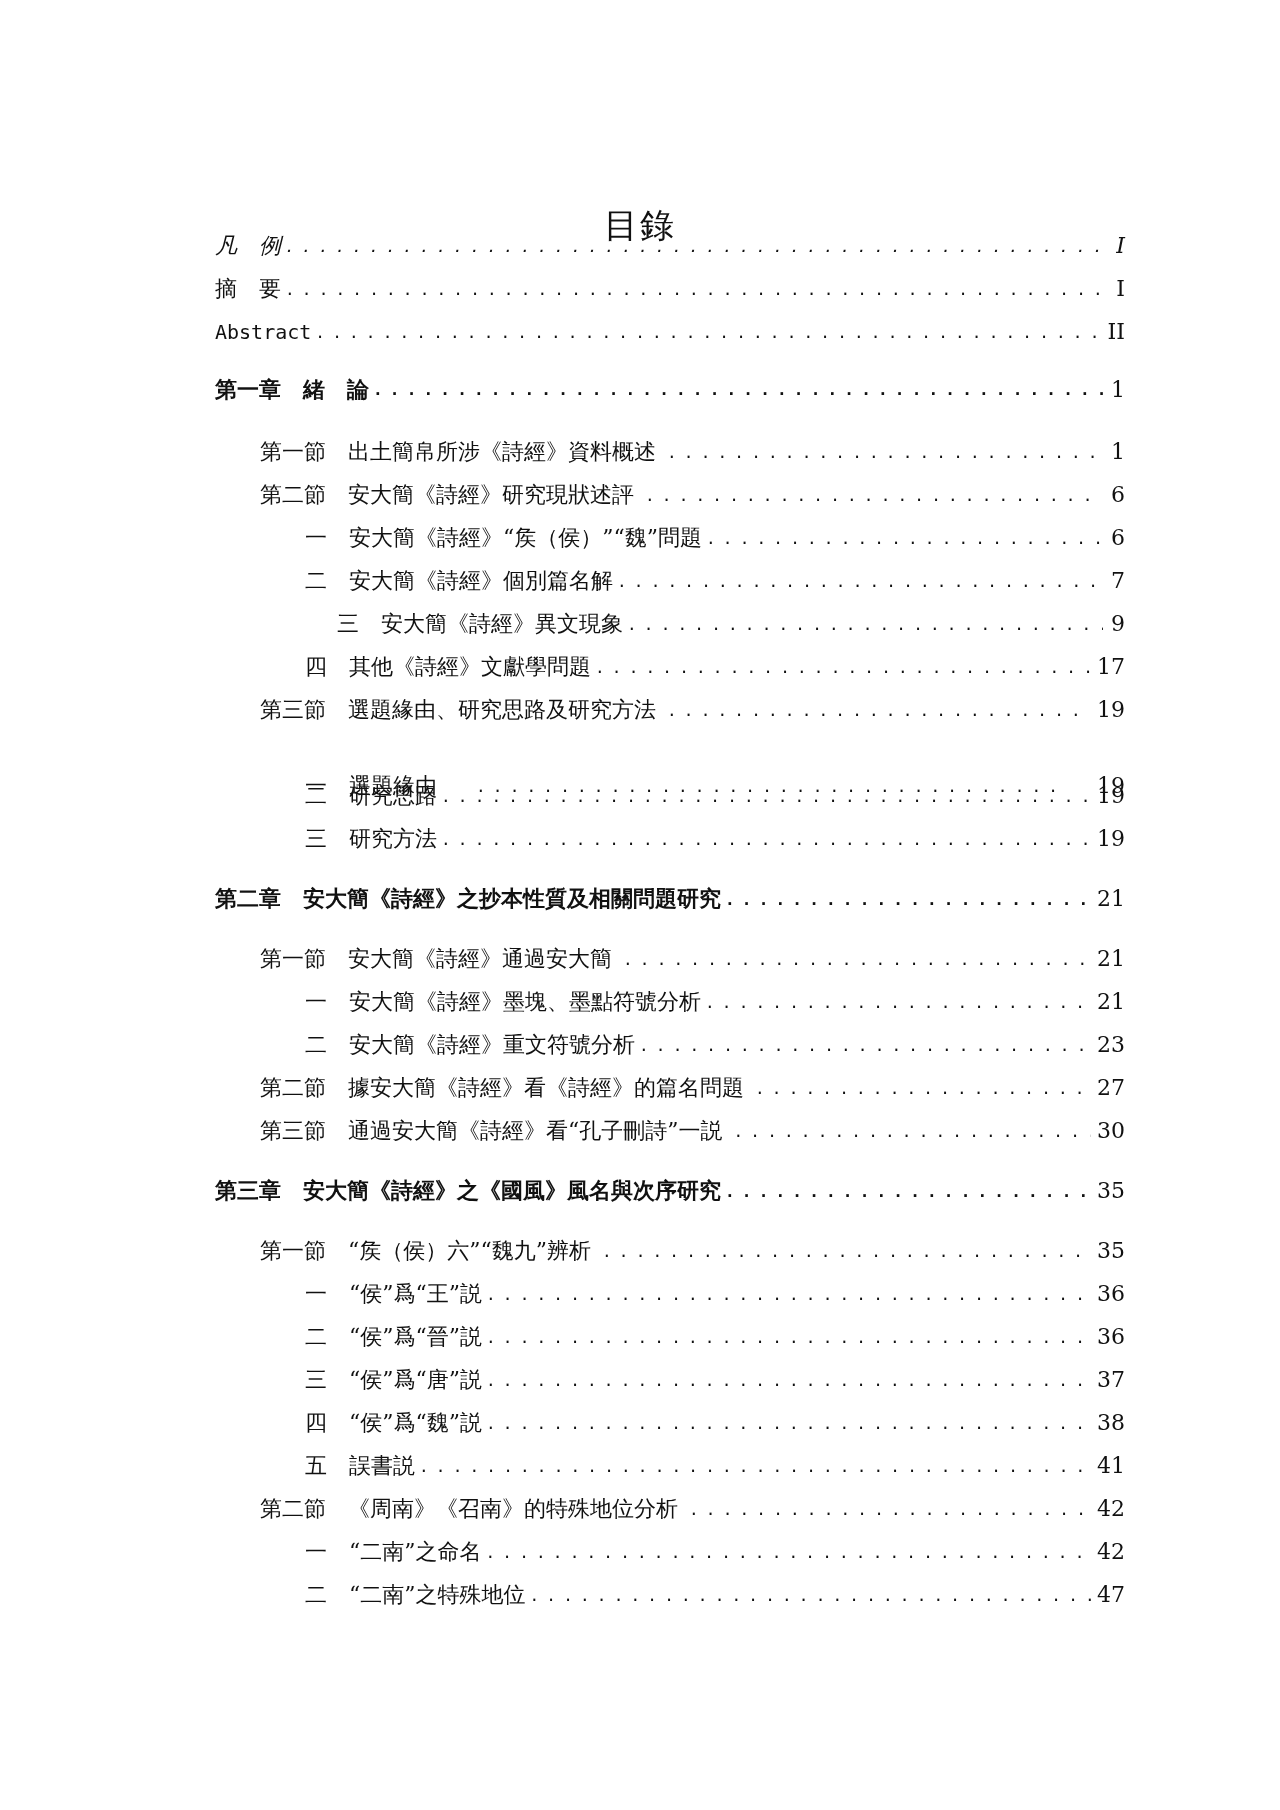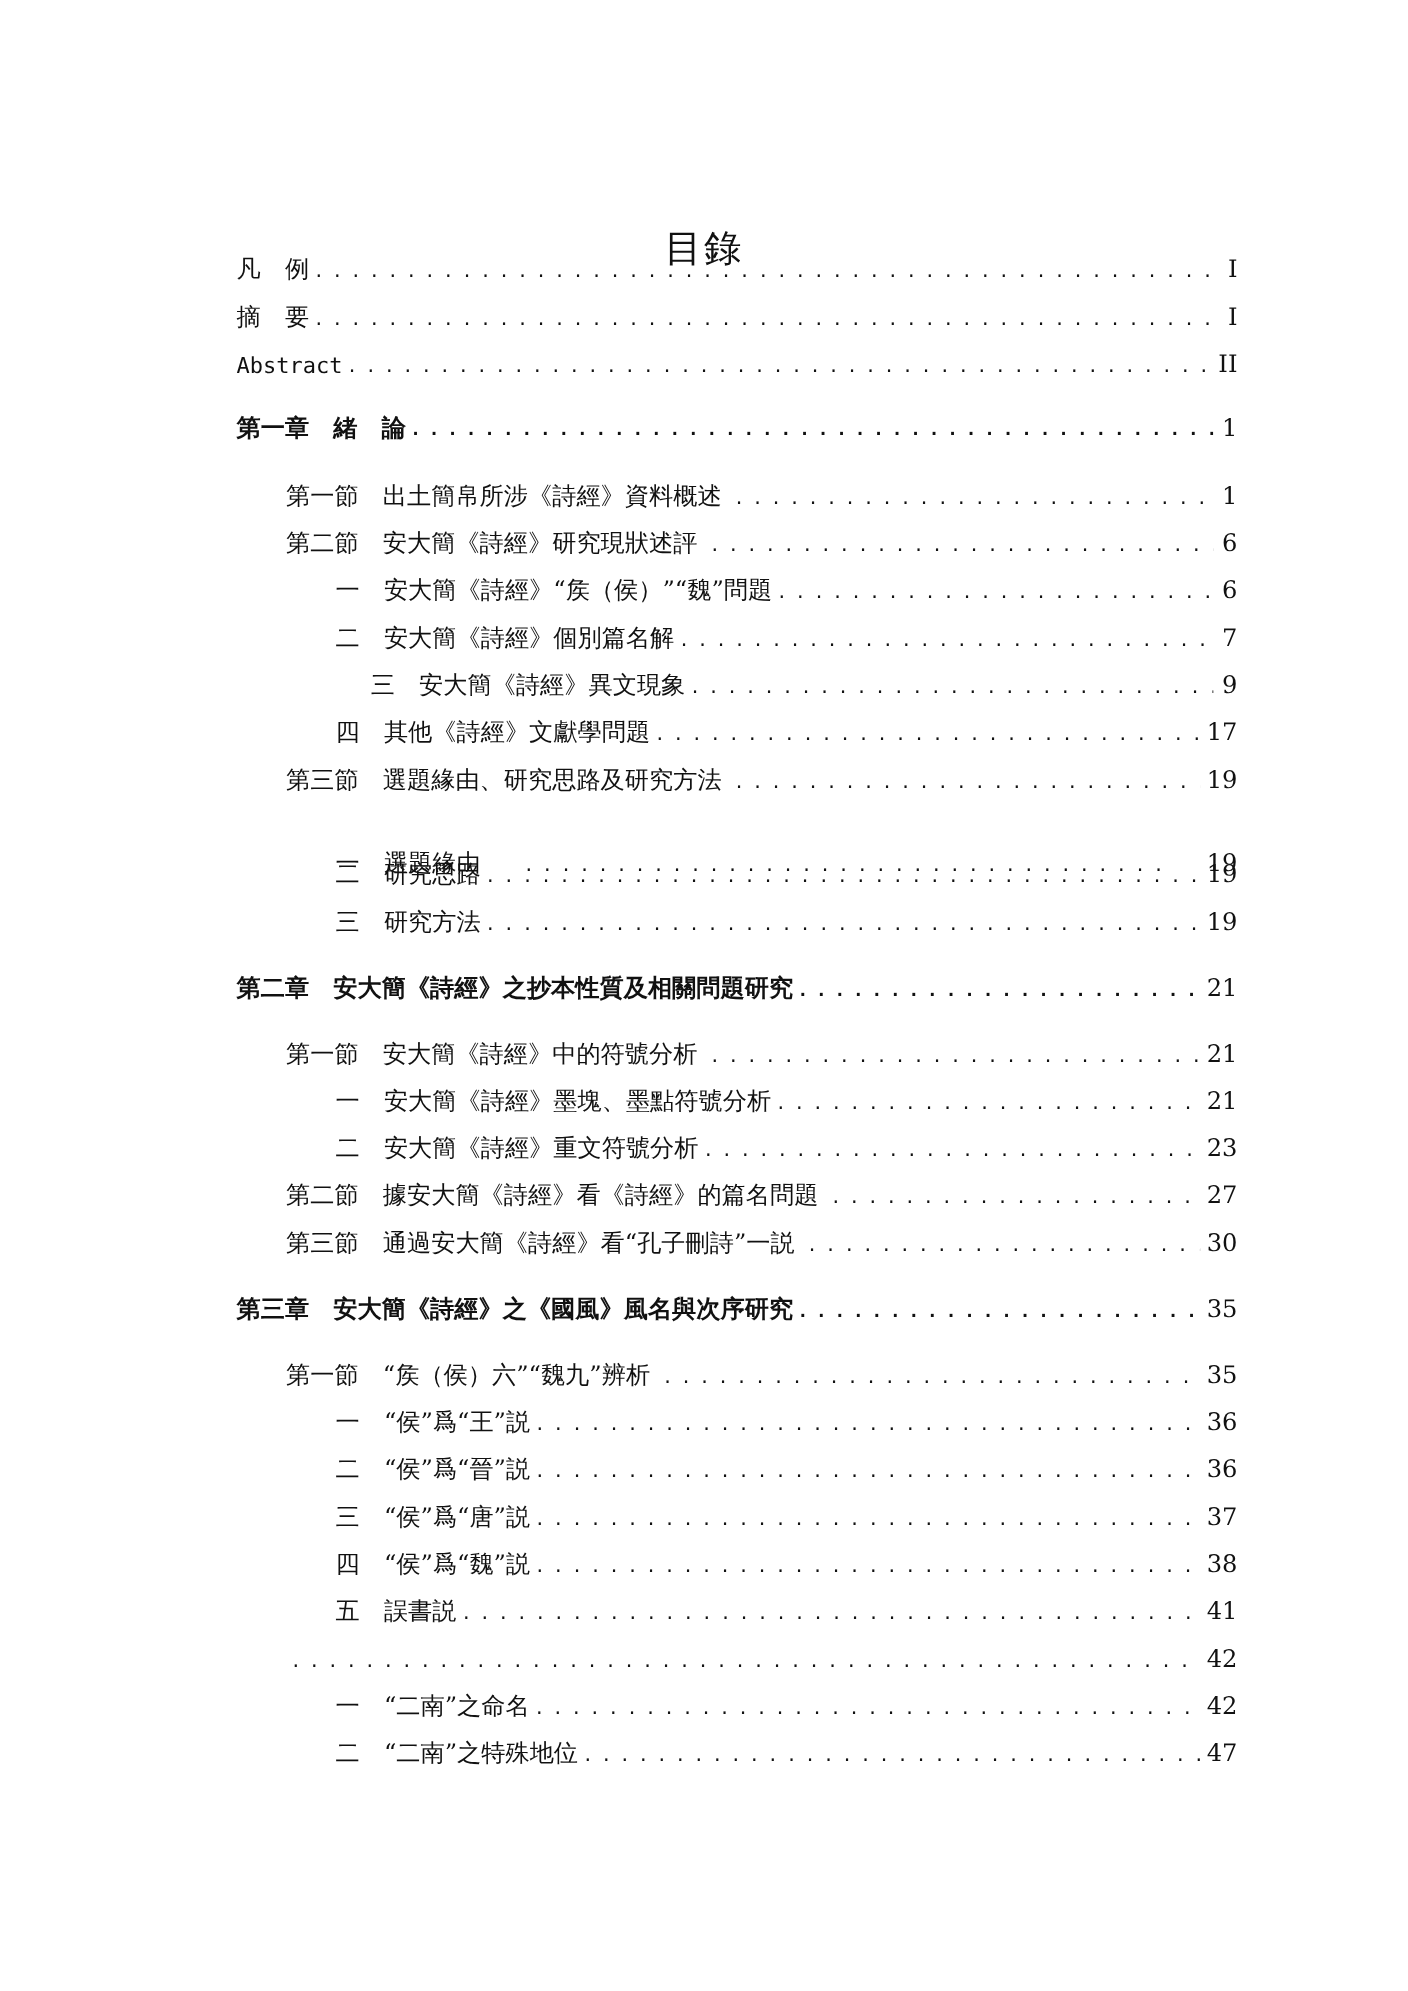--- a/index.html
+++ b/index.html
@@ -22,21 +22,21 @@
   .chapter .page { font-weight: normal; font-family: "DejaVu Serif", serif; }
   .section { left: 260px; }
   .sub { left: 305px; }
 </style>
 </head>
 <body>
 
 <h1 class="page-title">目錄</h1>
 
 <div class="toc" id="toc">
-    <div class="row lvl0" style="top: 228px;">
+    <div class="row lvl0" style="top: 228px; font-style: italic;">
       <span class="label">凡　例</span>
       <span class="leader"></span>
       <span class="page">I</span>
     </div>
     <div class="row lvl0" style="top: 271px;">
       <span class="label">摘　要</span>
       <span class="leader"></span>
       <span class="page">I</span>
     </div>
     <div class="row lvl0 ascii" style="top: 314px;">
@@ -98,21 +98,21 @@
       <span class="label">三　研究方法</span>
       <span class="leader"></span>
       <span class="page">19</span>
     </div>
     <div class="row chapter" style="top: 881px;">
       <span class="label">第二章　安大簡《詩經》之抄本性質及相關問題研究</span>
       <span class="leader"></span>
       <span class="page">21</span>
     </div>
     <div class="row section" style="top: 941px;">
-      <span class="label">第一節　安大簡《詩經》中的符號分析 </span>
+      <span class="label">第一節　安大簡《詩經》通過安大簡 </span>
       <span class="leader"></span>
       <span class="page">21</span>
     </div>
     <div class="row sub" style="top: 984px;">
       <span class="label">一　安大簡《詩經》墨塊、墨點符號分析</span>
       <span class="leader"></span>
       <span class="page">21</span>
     </div>
     <div class="row sub" style="top: 1027px;">
       <span class="label">二　安大簡《詩經》重文符號分析</span>
@@ -158,20 +158,21 @@
       <span class="label">四　“侯”爲“魏”説</span>
       <span class="leader"></span>
       <span class="page">38</span>
     </div>
     <div class="row sub" style="top: 1448px;">
       <span class="label">五　誤書説</span>
       <span class="leader"></span>
       <span class="page">41</span>
     </div>
     <div class="row section" style="top: 1491px;">
+      <span class="label">第二節　《周南》《召南》的特殊地位分析 </span>
       <span class="leader"></span>
       <span class="page">42</span>
     </div>
     <div class="row sub" style="top: 1534px;">
       <span class="label">一　“二南”之命名</span>
       <span class="leader"></span>
       <span class="page">42</span>
     </div>
     <div class="row sub" style="top: 1577px;">
       <span class="label">二　“二南”之特殊地位</span>

